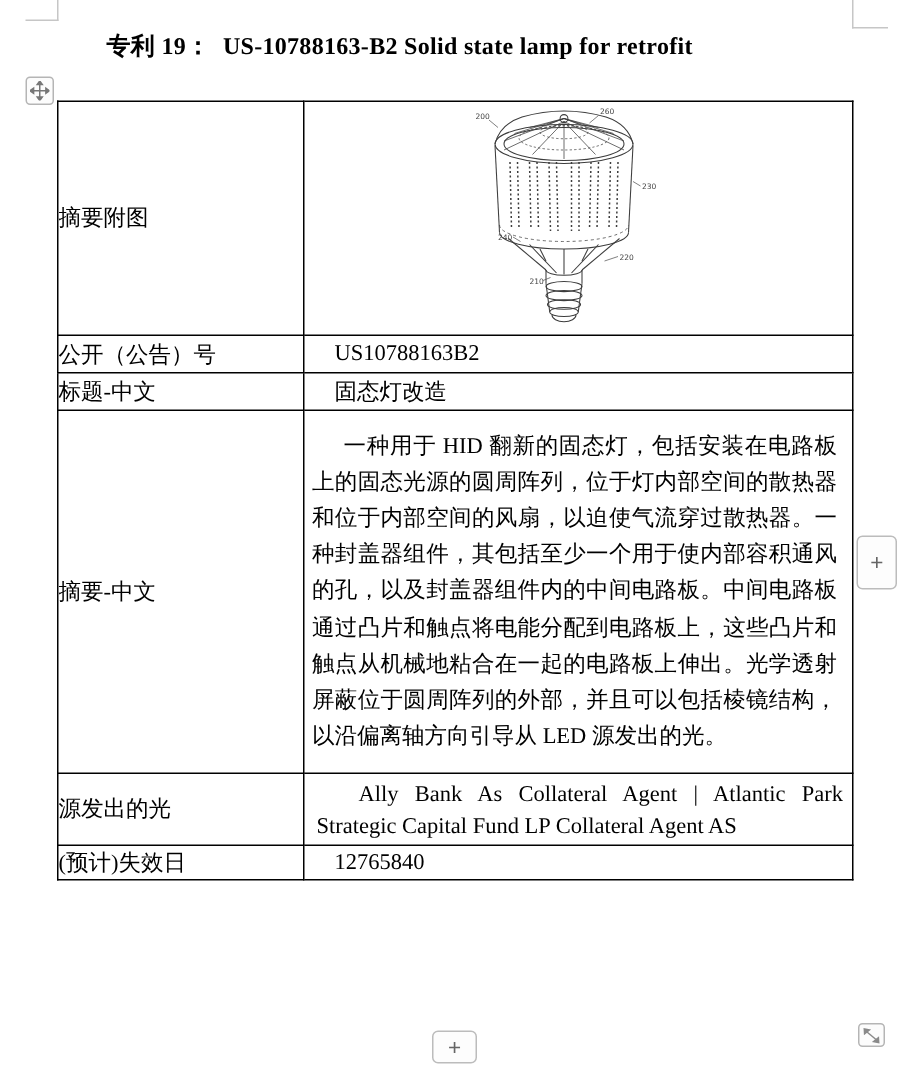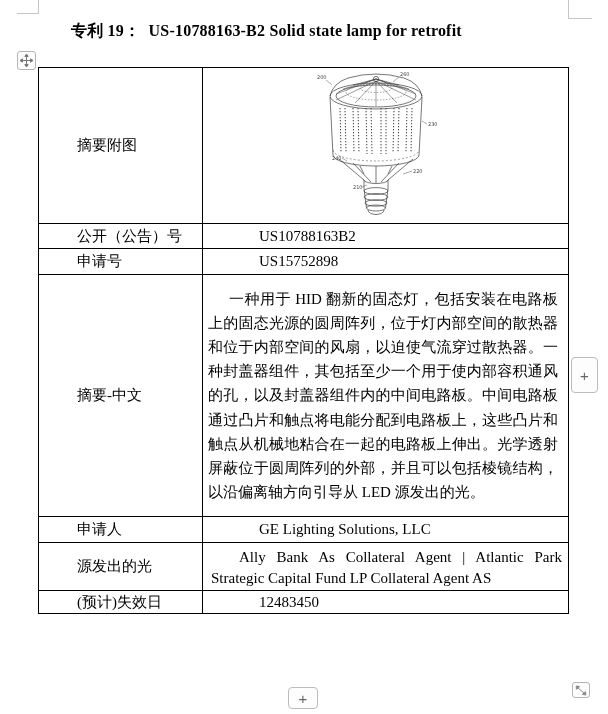--- a/index.html
+++ b/index.html
@@ -45,22 +45,22 @@
   table.patent-table {
     position:absolute; left:38px; top:67px; width:531px;
     border-collapse:collapse; table-layout:fixed;
   }
   .patent-table td {
     border:1.6px solid #000;
     font-size:15px;
     vertical-align:middle;
     overflow:hidden;
   }
-  td.lbl { width:164px; padding-left:38px; }
-  td.val { padding-left:56px; }
+  td.lbl { width:164px; }
+  td.val { padding-left:20px; }
   td.fig-cell { position:relative; padding:0; }
   td.val-abstract {
     padding:2px 10px 2px 5px;
     text-align:justify;
     text-indent:21px;
     line-height:24.1px;
   }
   td.val-owner {
     padding:4px 6px 1px 8px;
     text-align:justify;
@@ -184,39 +184,35 @@
             <text x="38" y="119">210</text>
           </g>
         </svg>
       </span>
     </td>
   </tr>
   <tr style="height:25px;">
     <td class="lbl">公开（公告）号</td>
     <td class="val">US10788163B2</td>
   </tr>
-  <tr style="height:26px;">
-    <td class="lbl">申请号</td>
-    <td class="val">US15752898</td>
+  <tr style="height:25px;">
+    <td class="lbl">标题-中文</td>
+    <td class="val">固态灯改造</td>
   </tr>
   <tr style="height:242px;">
     <td class="lbl">摘要-中文</td>
     <td class="val-abstract">一种用于 HID 翻新的固态灯，包括安装在电路板上的固态光源的圆周阵列，位于灯内部空间的散热器和位于内部空间的风扇，以迫使气流穿过散热器。一种封盖器组件，其包括至少一个用于使内部容积通风的孔，以及封盖器组件内的中间电路板。中间电路板通过凸片和触点将电能分配到电路板上，这些凸片和触点从机械地粘合在一起的电路板上伸出。光学透射屏蔽位于圆周阵列的外部，并且可以包括棱镜结构，以沿偏离轴方向引导从 LED 源发出的光。</td>
   </tr>
-  <tr style="height:26px;">
-    <td class="lbl">申请人</td>
-    <td class="val">GE Lighting Solutions, LLC</td>
-  </tr>
   <tr style="height:43px;">
     <td class="lbl">源发出的光</td>
     <td class="val-owner">Ally Bank As Collateral Agent | Atlantic Park Strategic Capital Fund LP Collateral Agent AS</td>
   </tr>
   <tr style="height:23px;">
     <td class="lbl">(预计)失效日</td>
-    <td class="val">12483450</td>
+    <td class="val">12765840</td>
   </tr>
 </tbody>
   </table>
 
 <div class="plus-btn add-col-btn">
   <span>+</span>
 </div>
 
 <div class="plus-btn add-row-btn">
   <span>+</span>

